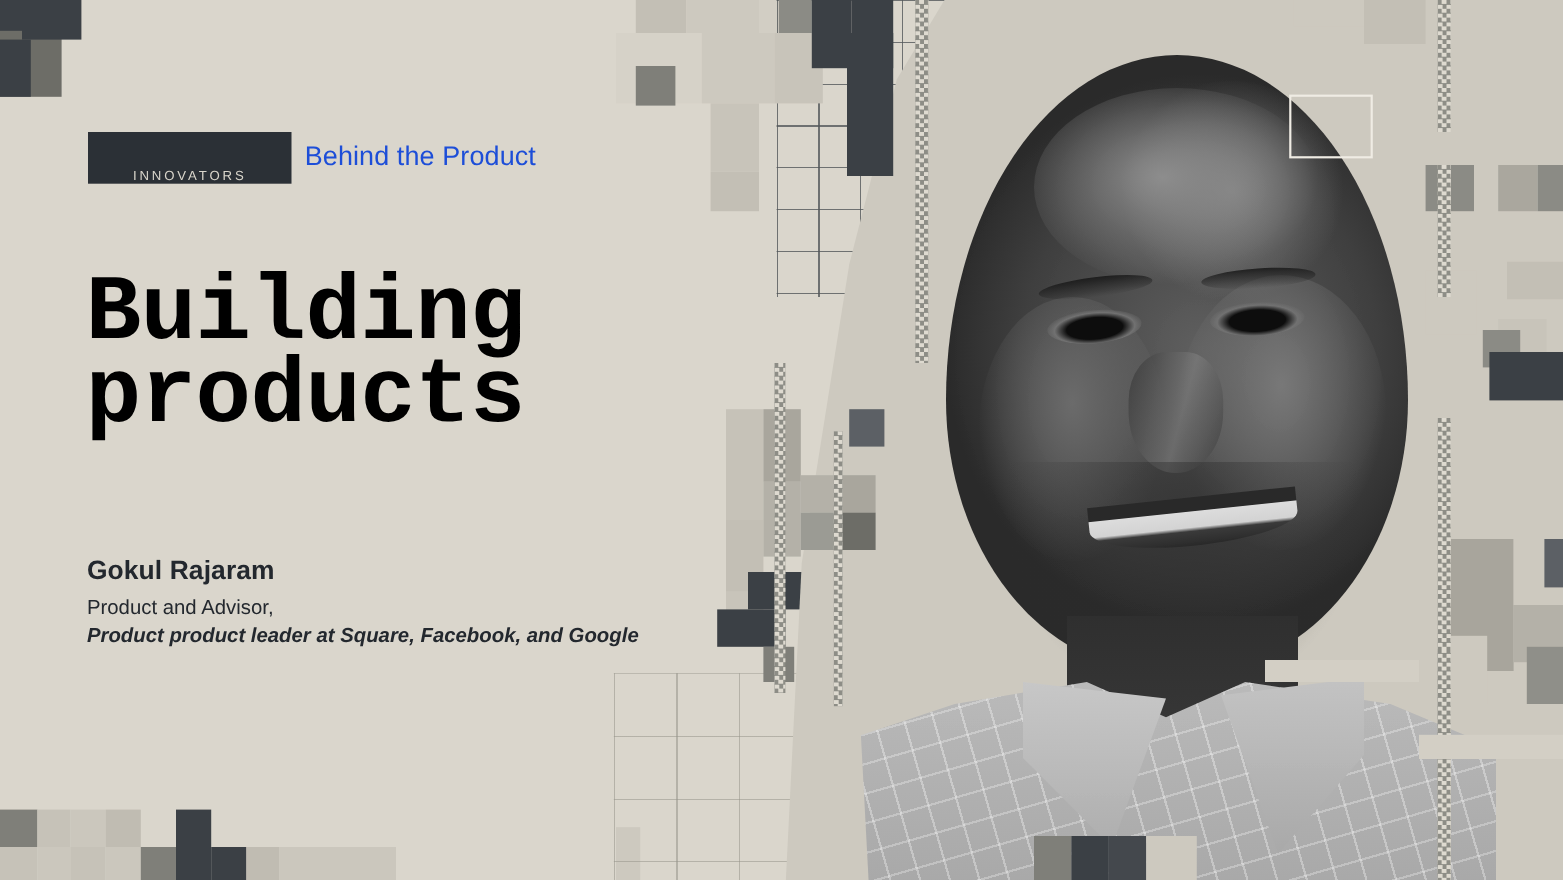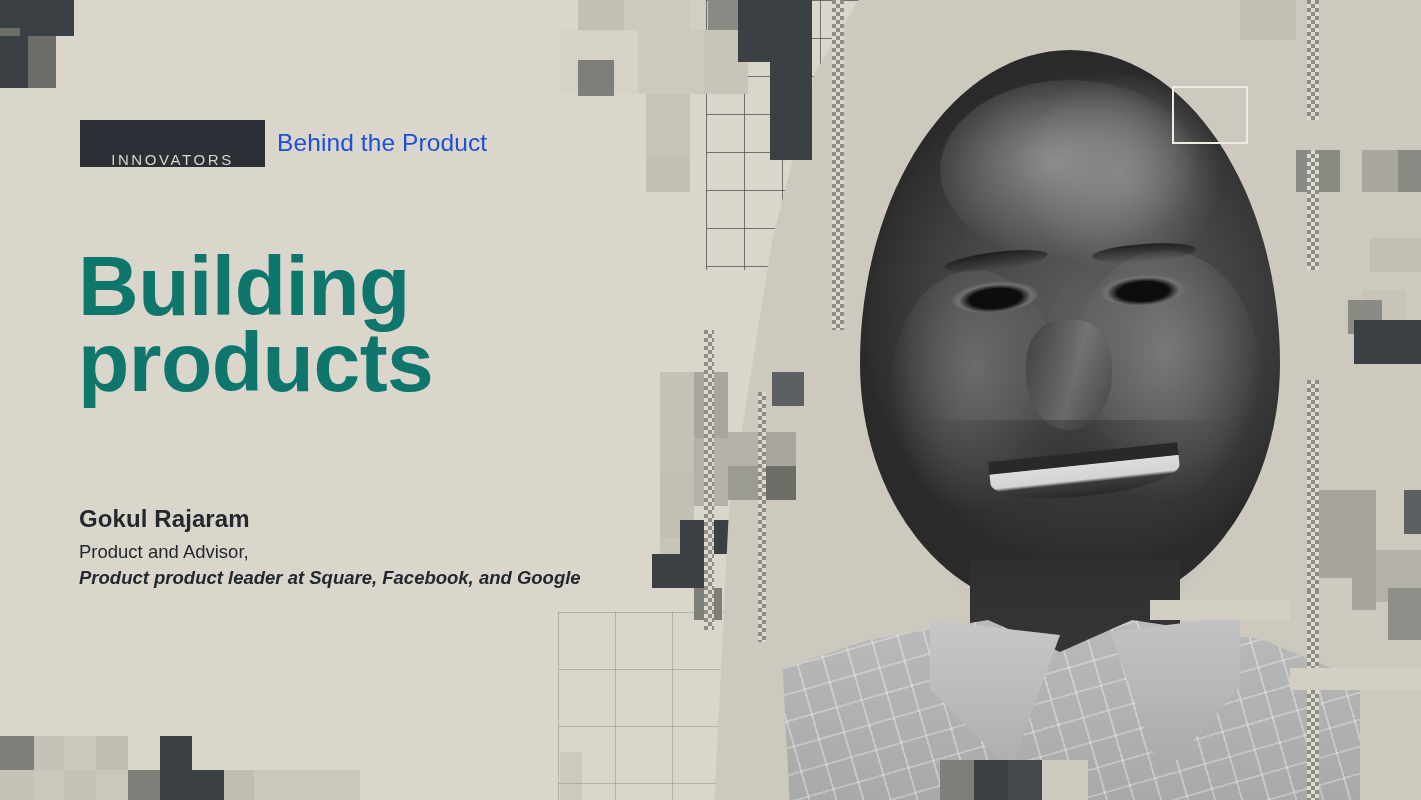--- a/index.html
+++ b/index.html
@@ -161,41 +161,41 @@
   
   #badge {
     position: absolute;
     left: 80px; top: 120px;
     width: 185px; height: 47px;
     background: #2b3036;
     display: flex; align-items: center; justify-content: center;
   }
   #badge span {
     color: #d9d5cb;
-    font-size: 15px;
+    font-size: 12px;
     letter-spacing: 2.6px;
     font-weight: 400;
     margin-top: 32px;
   }
   #kicker {
     position: absolute;
     left: 277px; top: 129px;
     font-size: 24.5px;
     color: #1d4ed8;
     letter-spacing: .1px;
   }
   #title {
     position: absolute;
     left: 78px; top: 248px;
     width: 560px;
-    font-family: Liberation Sans, sans-serif;
+    font-family: Liberation Mono, monospace;
     font-weight: 700;
     font-size: 84px;
     line-height: 76px;
-    color: #0f766e;
+    color: #000000;
     letter-spacing: -0.5px;
   }
   #title div { white-space: nowrap; }
   #speaker {
     position: absolute;
     left: 79px; top: 505px;
     color: #23282e;
   }
   #speaker .name {
     font-size: 24px; font-weight: 700; letter-spacing: .1px;

